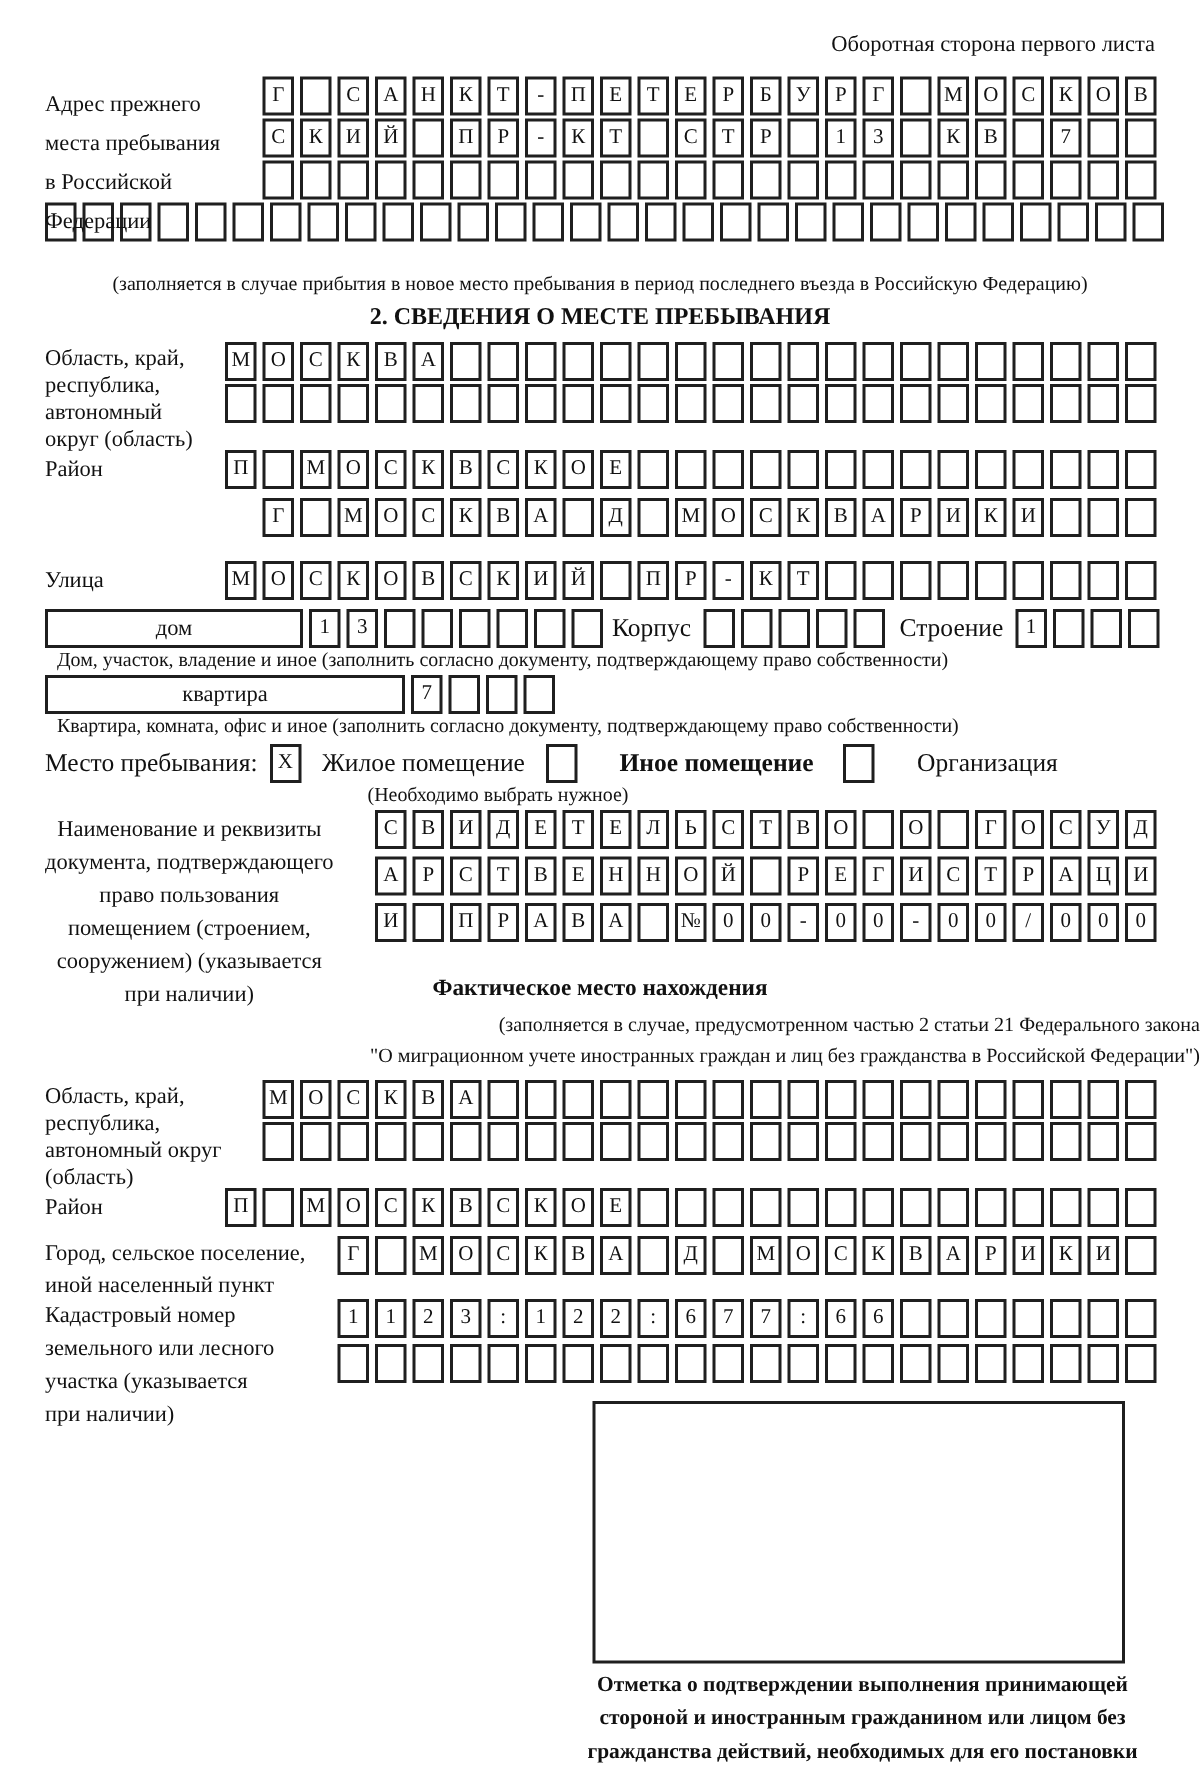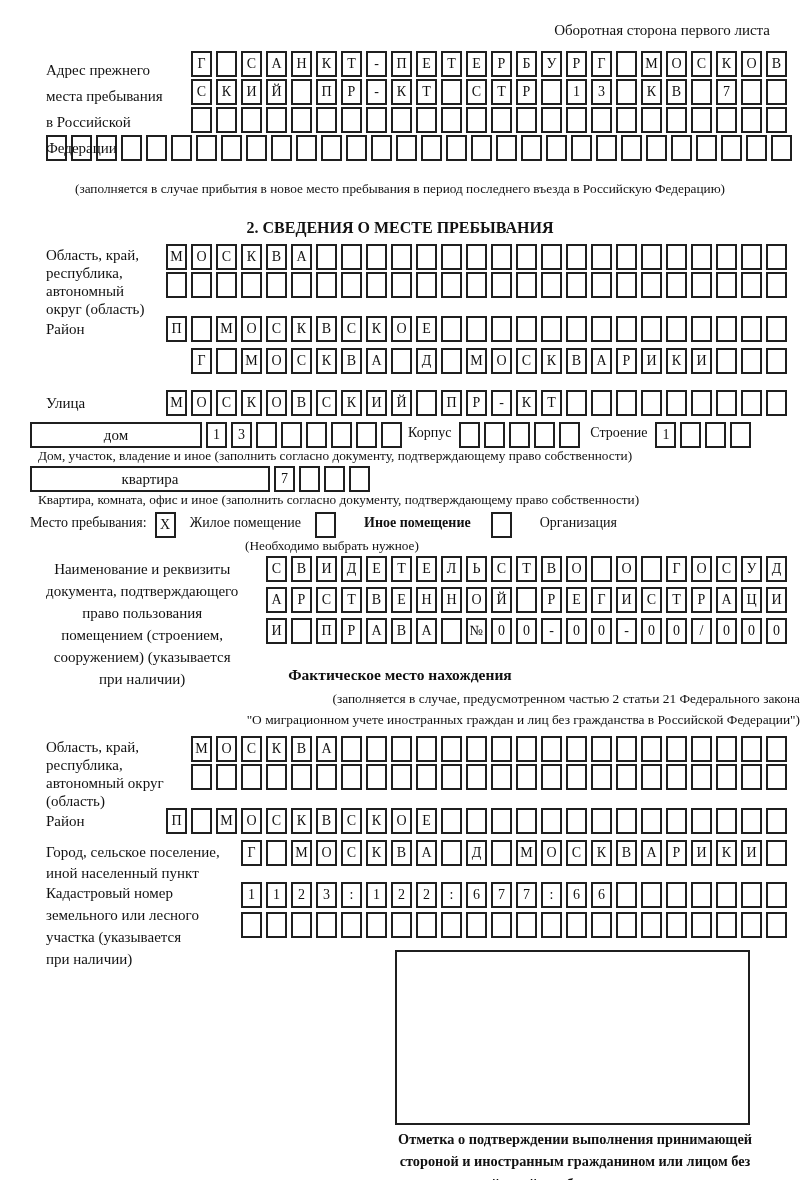--- a/index.html
+++ b/index.html
@@ -1,36 +1,36 @@
 <!DOCTYPE html>
 <html><head>
 <meta charset="utf-8">
 <style>
   html,body { margin:0; padding:0; }
   body {
     width:800px; height:1180px; background:#ffffff; color:#111;
     font-family:"Liberation Serif", serif; overflow:hidden; position:relative;
   }
   .hdr { text-align:right; padding:22px 30px 0 0; font-size:15px; }
-  .sect { position:relative;margin-left:16px; }
+  .sect { position:relative; }
   .abs { position:absolute; }
   .lbl { font-size:15px; line-height:18px; white-space:pre-line; }
   .frow { display:flex; margin-bottom:2px; }
   .cell {
     flex:0 0 21px; width:21px; height:26px; box-sizing:border-box;
     border:2px solid #1f1f1f; margin-right:4px; background:#fff;
     display:flex; align-items:center; justify-content:center;
     font-size:14px; line-height:1;
   }
   .wbox {
     box-sizing:border-box; height:26px; border:2px solid #1f1f1f;
     display:flex; align-items:center; justify-content:center; font-size:15px;
   }
   .hrow { display:flex; align-items:flex-start; padding-left:30px; }
-  .ilbl { font-size:14px; margin-top:3px; white-space:nowrap;text-align:right; }
+  .ilbl { font-size:17px; margin-top:3px; white-space:nowrap;text-align:right; }
   .note { font-size:13.3px; text-align:center; line-height:16px; }
   .note-left { font-size:13.3px; padding-left:38px; line-height:16px; }
   .title { font-weight:bold; text-align:center; font-size:16px; line-height:21px; }
   .subtitle { font-weight:bold; text-align:center; font-size:15.5px; line-height:22px; }
   .cnote { font-size:13.4px; text-align:right; line-height:21px; white-space:pre-line; }
   .markbox { box-sizing:border-box; border:2px solid #1f1f1f; background:#fff; }
   .caption { font-weight:bold; font-size:14.3px; line-height:22.4px; text-align:center; white-space:pre-line; }
 </style>
 </head>
 <body>
@@ -148,21 +148,21 @@
       <span class="cell"></span>
       <span class="cell"></span>
       <span class="cell"></span>
       <span class="cell"></span>
       <span class="cell"></span>
       <span class="cell"></span>
     </div>
 </div>
 <div class="note">(заполняется в случае прибытия в новое место пребывания в период последнего въезда в Российскую Федерацию)</div>
 
-<div class="title" style="margin-top:20px;">2. СВЕДЕНИЯ О МЕСТЕ ПРЕБЫВАНИЯ</div>
+<div class="title" style="margin-top:4px;">2. СВЕДЕНИЯ О МЕСТЕ ПРЕБЫВАНИЯ</div>
 
 <div class="sect" style="margin-top:6px; height:60px;">
   <div class="lbl abs" style="left:30px; top:2px;">Область, край,
 республика,
 автономный
 округ (область)</div>
   <div class="frow" style="margin-left:150px;">
       <span class="cell">М</span>
       <span class="cell">О</span>
       <span class="cell">С</span>

